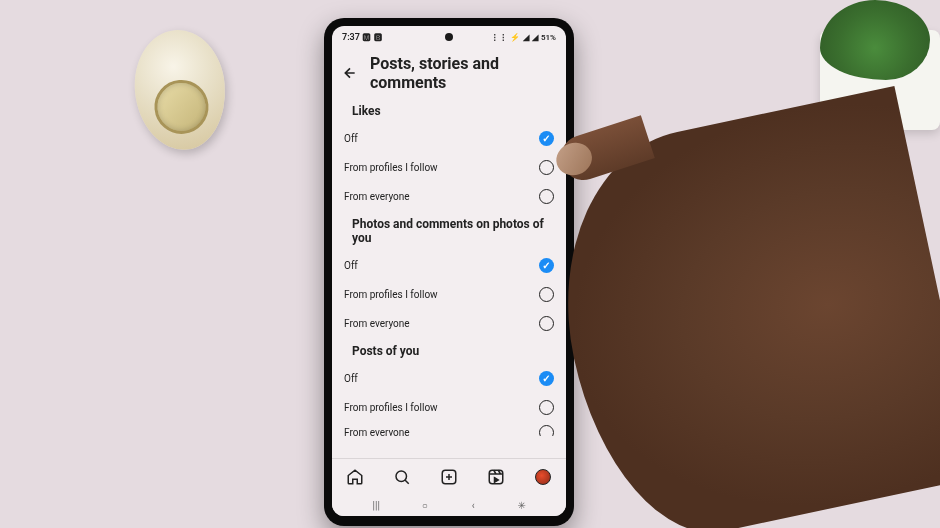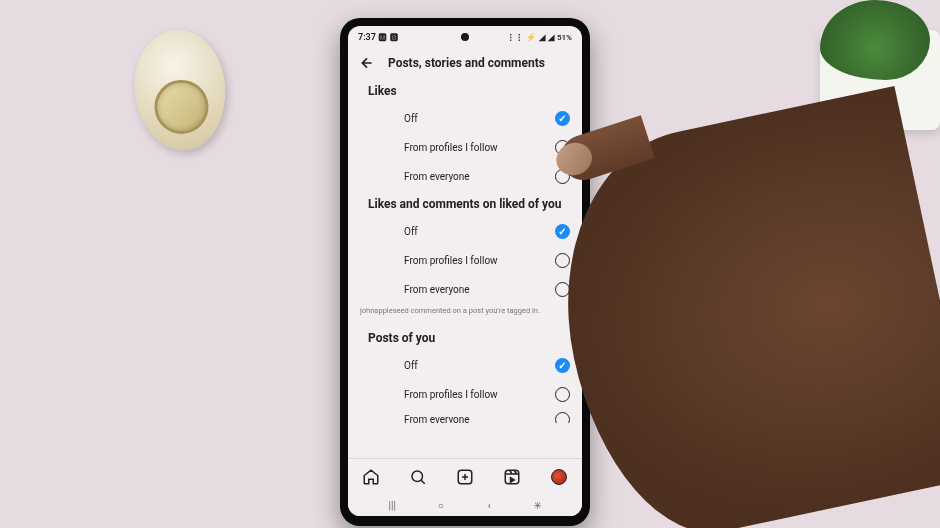--- a/index.html
+++ b/index.html
@@ -89,21 +89,21 @@
       position: absolute;
       left: -5px;
       top: 5px;
       width: 36px;
       height: 32px;
       background: linear-gradient(135deg, #c4a088 0%, #9c7458 100%);
       border-radius: 50%;
     }
     .phone {
       position: absolute;
-      left: 340px;
+      left: 324px;
       top: 18px;
       width: 250px;
       height: 508px;
       background: #0a0a0a;
       border-radius: 20px;
       padding: 8px 8px 10px 8px;
       box-shadow: 0 10px 26px rgba(0,0,0,0.38);
       z-index: 5;
     }
     .screen {
@@ -156,21 +156,21 @@
       width: 18px;
       height: 18px;
       display: flex;
       align-items: center;
       justify-content: center;
       color: #222;
       font-size: 16px;
       font-weight: 600;
     }
     .header-title {
-      font-size: 12px;
+      font-size: 16px;
       font-weight: 700;
       color: #222;
     }
     .content {
       flex: 1;
       overflow: hidden;
       padding: 0;
     }
     .section-header {
       font-size: 12px;
@@ -183,21 +183,20 @@
     }
     .option-row {
       display: flex;
       justify-content: space-between;
       align-items: center;
       padding: 7px 12px;
     }
     .option-label {
       font-size: 10px;
       color: #222;
-      margin-left: 44px;
     }
     .radio {
       width: 15px;
       height: 15px;
       border: 1.8px solid #222;
       border-radius: 50%;
       background: transparent;
     }
     .radio.selected {
       border: none;
@@ -304,34 +303,33 @@
       </div>
       <div class="option-row">
         <span class="option-label">From profiles I follow</span>
         <span class="radio"></span>
       </div>
       <div class="option-row">
         <span class="option-label">From everyone</span>
         <span class="radio"></span>
       </div>
 
-      <div class="section-header">Likes and comments on liked of you</div>
+      <div class="section-header">Photos and comments on photos of you</div>
       <div class="option-row">
         <span class="option-label">Off</span>
         <span class="radio selected"></span>
       </div>
       <div class="option-row">
         <span class="option-label">From profiles I follow</span>
         <span class="radio"></span>
       </div>
       <div class="option-row">
         <span class="option-label">From everyone</span>
         <span class="radio"></span>
       </div>
-      <div class="example-text">johnappleseed commented on a post you're tagged in.</div>
 
       <div class="section-header">Posts of you</div>
       <div class="option-row">
         <span class="option-label">Off</span>
         <span class="radio selected"></span>
       </div>
       <div class="option-row">
         <span class="option-label">From profiles I follow</span>
         <span class="radio"></span>
       </div>

